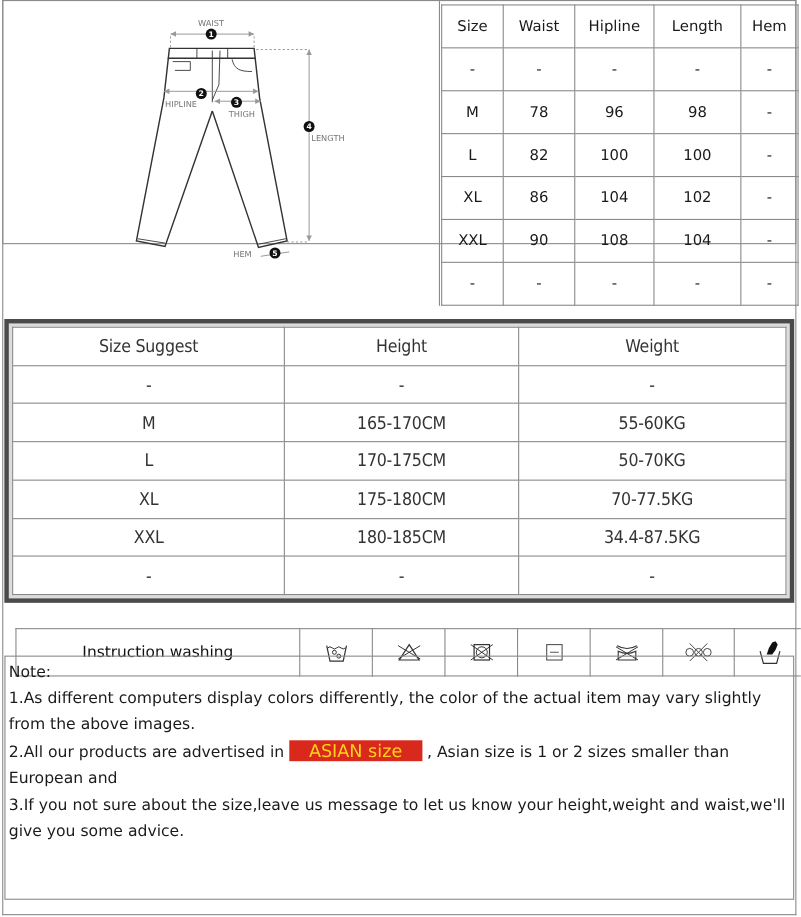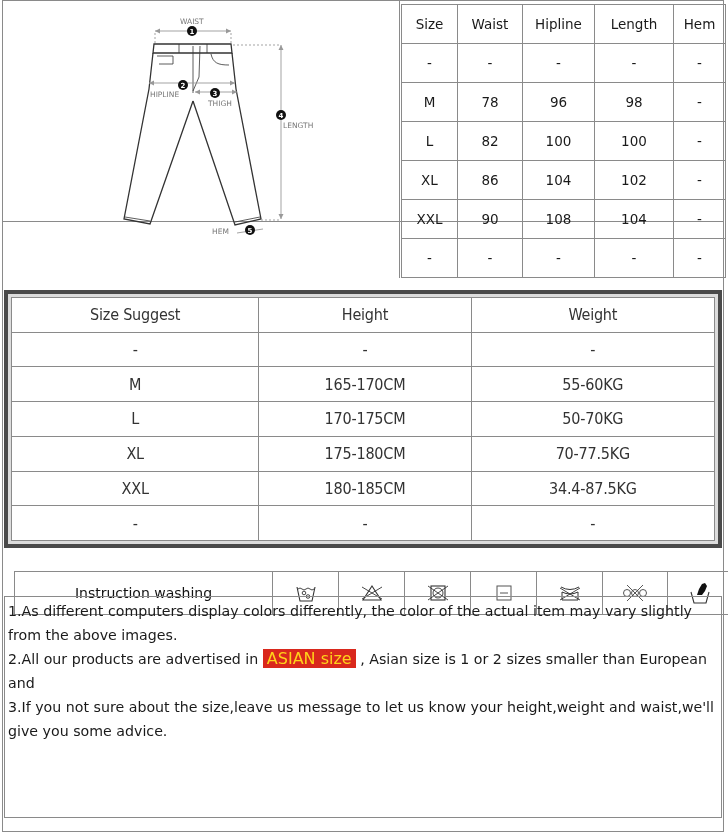--- a/index.html
+++ b/index.html
@@ -51,21 +51,21 @@
   .wash-table svg { display: block; margin: 0 auto; }
   
   .notes {
     position: absolute; left: 4px; top: 596px; width: 718px; height: 222px;
     border: 1px solid #8a8a8a; padding: 2px 4px 0 3px;
     font-size: 14.2px; color: #1a1a1a; line-height: 24px;
   }
   .notes p { margin: 0; }
   .notes .gap { margin-top: 0; }
   .hl {
-    background: #d9281c; color: #ffd21a; font-size: 16px; padding: 0 4px;
+    background: #d9281c; color: #ffd21a; font-size: 16px; padding: 0 18px;
   }
 </style>
 </head>
 <body>
 
 <div class="page-frame"></div>
 
 <div class="top-section">
   <div class="diagram-box">
     <svg width="396" height="276" viewBox="0 0 396 276">
@@ -297,16 +297,17 @@
       <svg width="24" height="24" viewBox="0 0 24 24">
         <path d="M3 11 L6 22 L18 22 L21 11" fill="none" stroke="#333" stroke-width="1.1"></path>
         <path d="M9 14 L11 8 L14 3 L17 2 L19 5 L17 10 L14 14 Z" fill="#111"></path>
       </svg>
     </td>
   </tr>
 </tbody>
   </table>
 
 <div class="notes">
+  <p>Note:</p>
   <p class="gap">1.As different computers display colors differently, the color of the actual item may vary slightly from the above images.</p>
   <p class="gap"><span>2.All our products are advertised in </span><span class="hl">ASIAN size</span><span> , Asian size is 1 or 2 sizes smaller than European and</span></p>
   <p class="gap">3.If you not sure about the size,leave us message to let us know your height,weight and waist,we'll give you some advice.</p>
 </div>
 
 </body></html>

